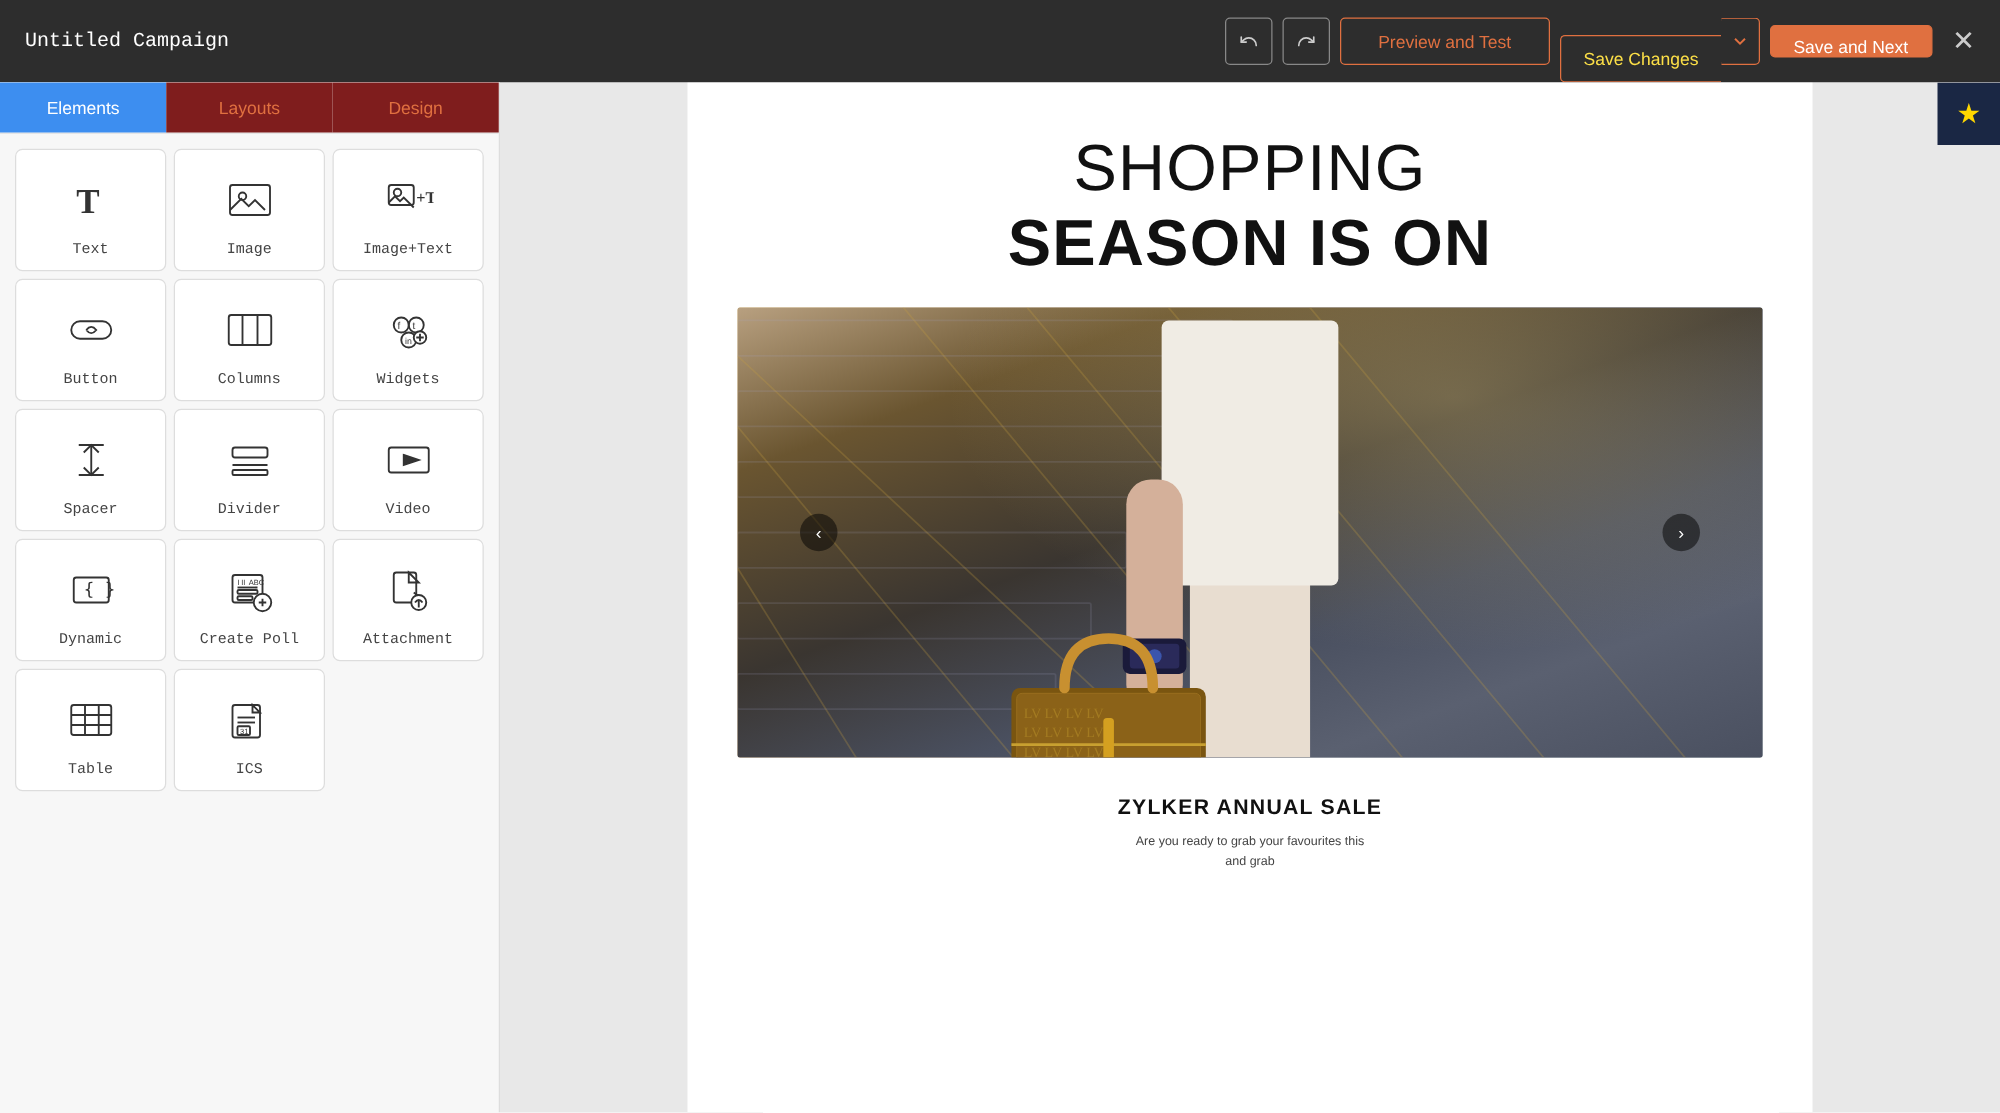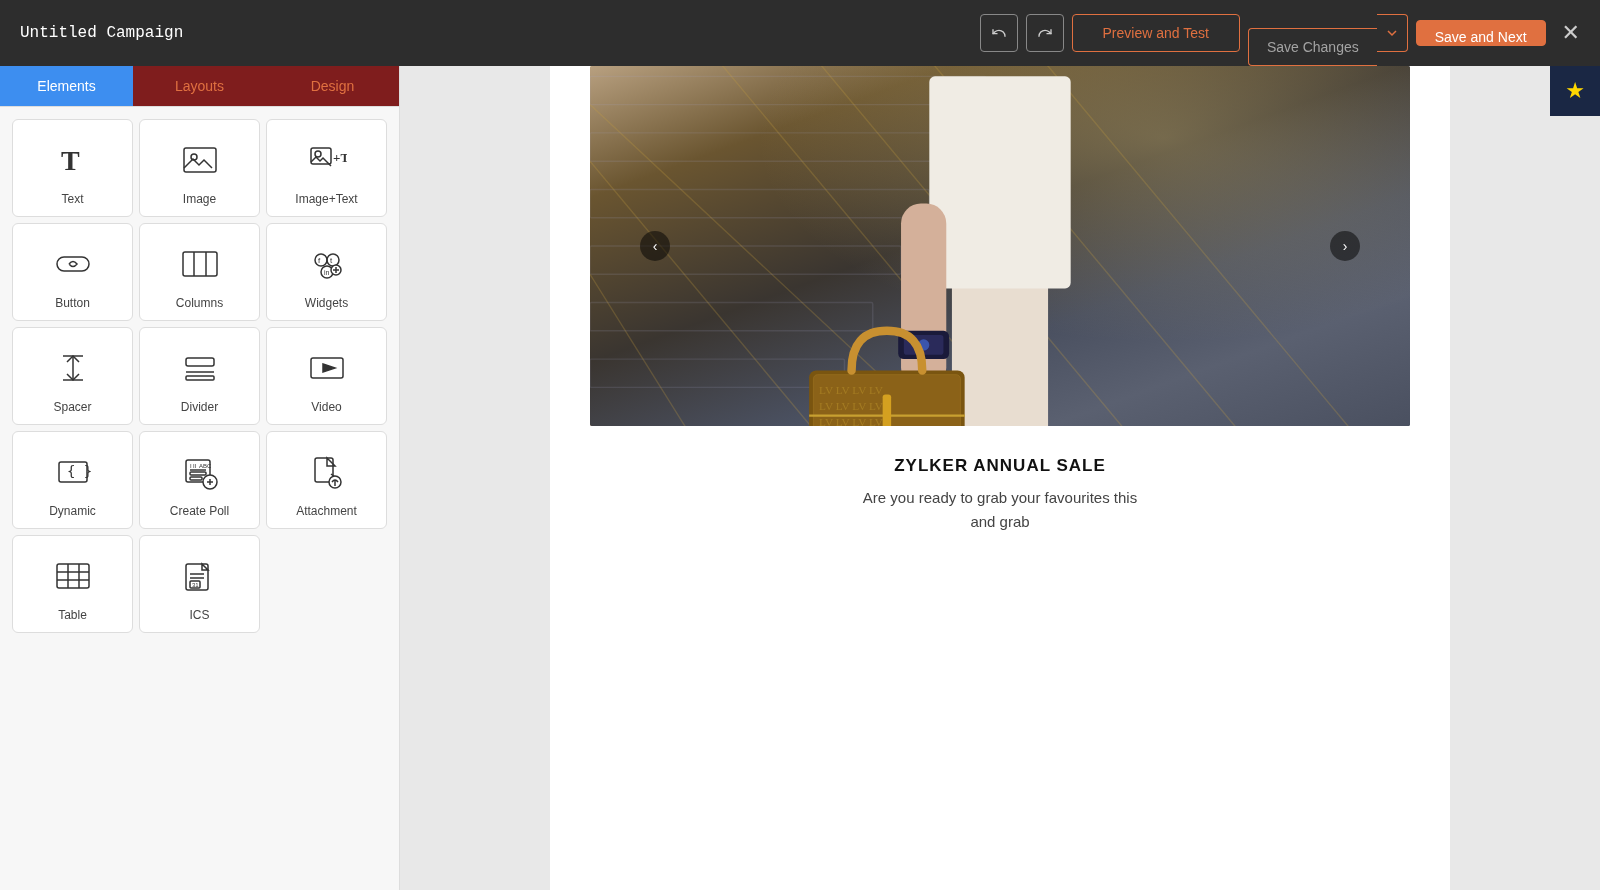--- a/index.html
+++ b/index.html
@@ -52,21 +52,21 @@
     }
     .btn-save-changes-group {
       display: flex;
       align-items: center;
     }
     .btn-save-changes {
       background: transparent;
       border: 1.5px solid #e07040;
       border-right: none;
       border-radius: 4px 0 0 4px;
-      color: #a3a3a3;
+      color: #fde047;
       padding: 8px 18px;
       font-size: 14px;
       cursor: pointer;
       white-space: nowrap;
       height: 38px;
       margin-top: 28px;
     }
     .btn-save-changes-arrow {
       background: transparent;
       border: 1.5px solid #e07040;
@@ -164,20 +164,21 @@
       height: 48px;
       display: flex;
       align-items: center;
       justify-content: center;
       margin-bottom: 8px;
     }
     .element-label {
       font-size: 12px;
       color: #444;
       text-align: center;
+      font-family: Liberation Mono, monospace;
     }
 
     
     .canvas-area {
       flex: 1;
       background: #e8e8e8;
       overflow-y: auto;
       position: relative;
     }
     .email-canvas {
@@ -260,21 +261,21 @@
       text-align: center;
       padding: 30px 40px 10px;
       font-size: 17px;
       font-weight: 700;
       letter-spacing: 1px;
       color: #111;
     }
     .email-section-body {
       text-align: center;
       padding: 0 80px 20px;
-      font-size: 15px;
+      font-size: 10px;
       color: #444;
       line-height: 1.6;
     }
 
     
     svg { display: block; }
   </style>
 </head>
 <body>
 
@@ -495,20 +496,26 @@
   </div>
 
   <div class="canvas-area">
 
     <div class="star-badge">
       <span style="color:#FFD700; font-size:22px;">★</span>
     </div>
 
     <div class="email-canvas">
 
+      <div class="email-heading">
+        <div>SHOPPING</div>
+        <div>
+          <strong>SEASON IS ON</strong>
+        </div>
+      </div>
 
       <div class="email-image-block">
         <div class="email-image-placeholder">
 
           <div class="fashion-image-bg"></div>
 
           <svg style="position:absolute;inset:0;width:100%;height:100%;" viewBox="0 0 580 360" preserveAspectRatio="xMidYMid slice">
 
             <g opacity="0.25" stroke="#c8a040" stroke-width="1">
               <line x1="0" y1="80" x2="300" y2="360"></line>

